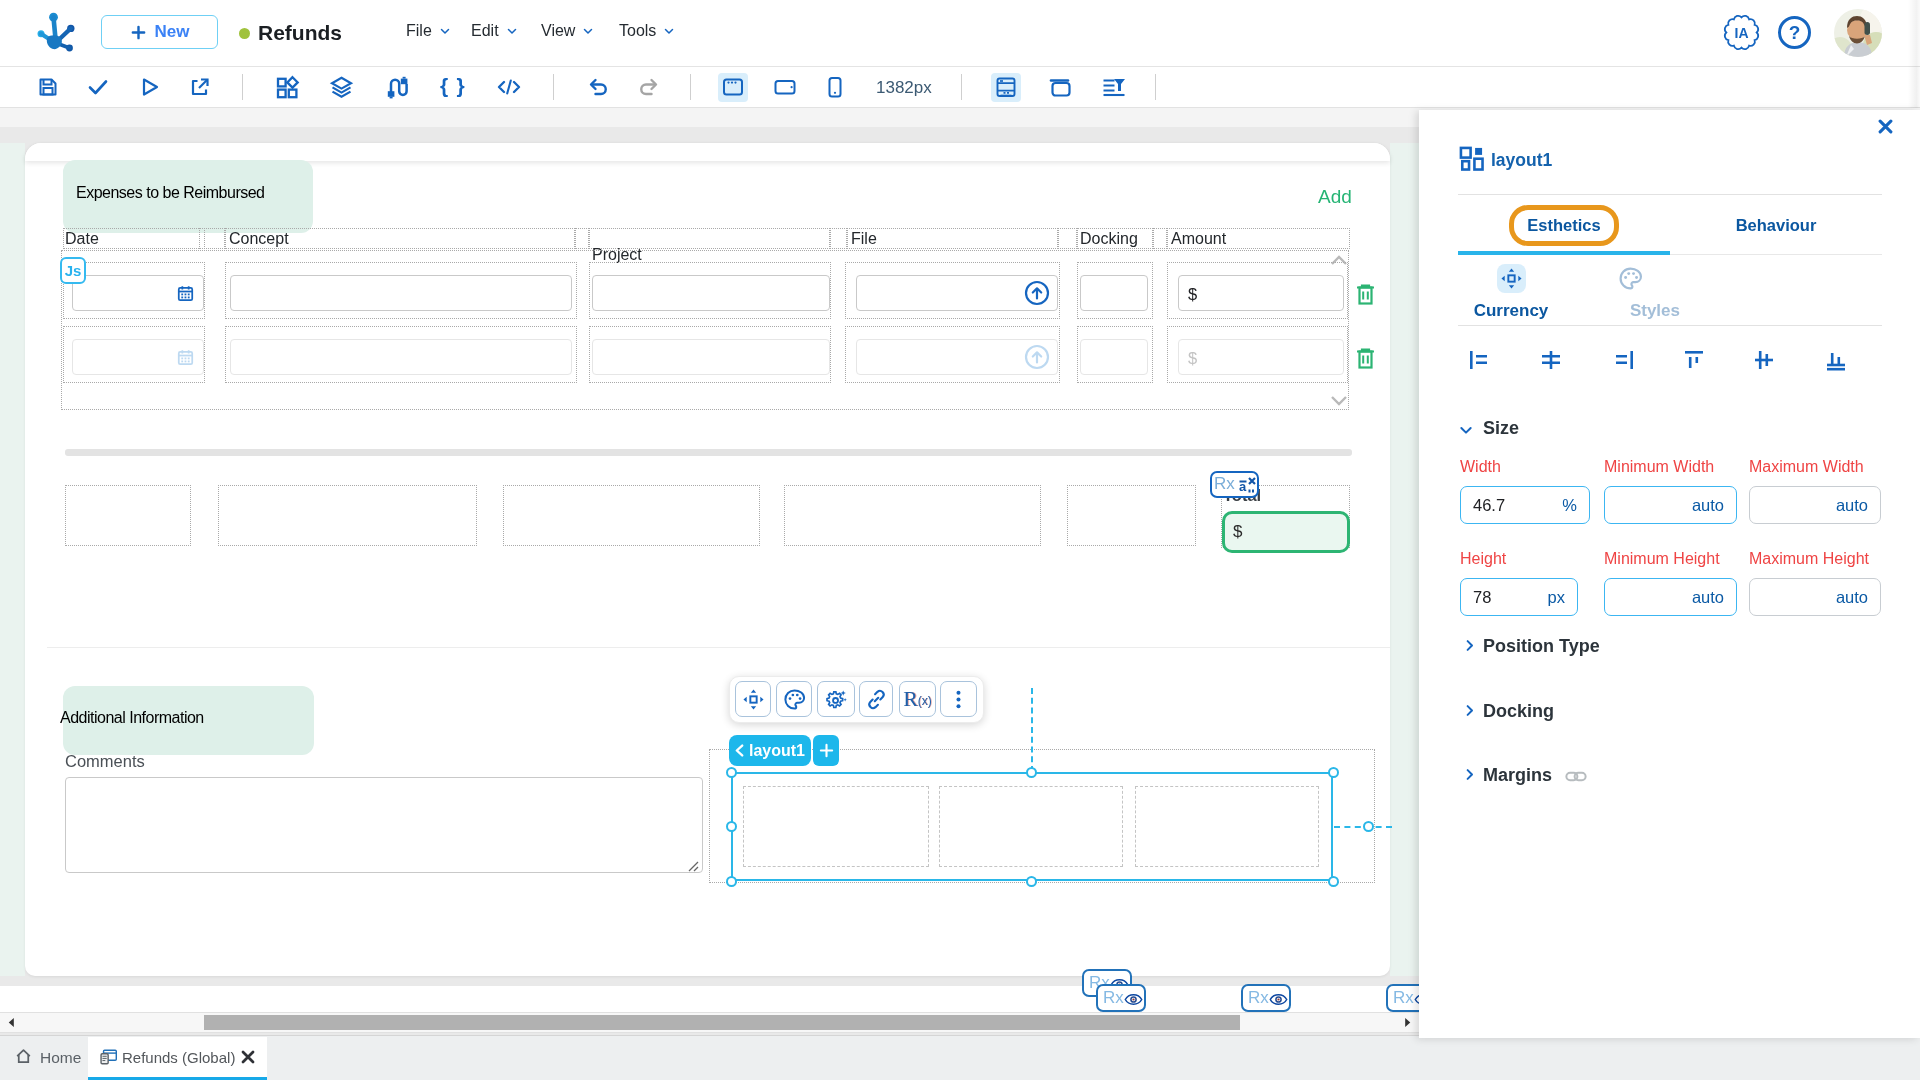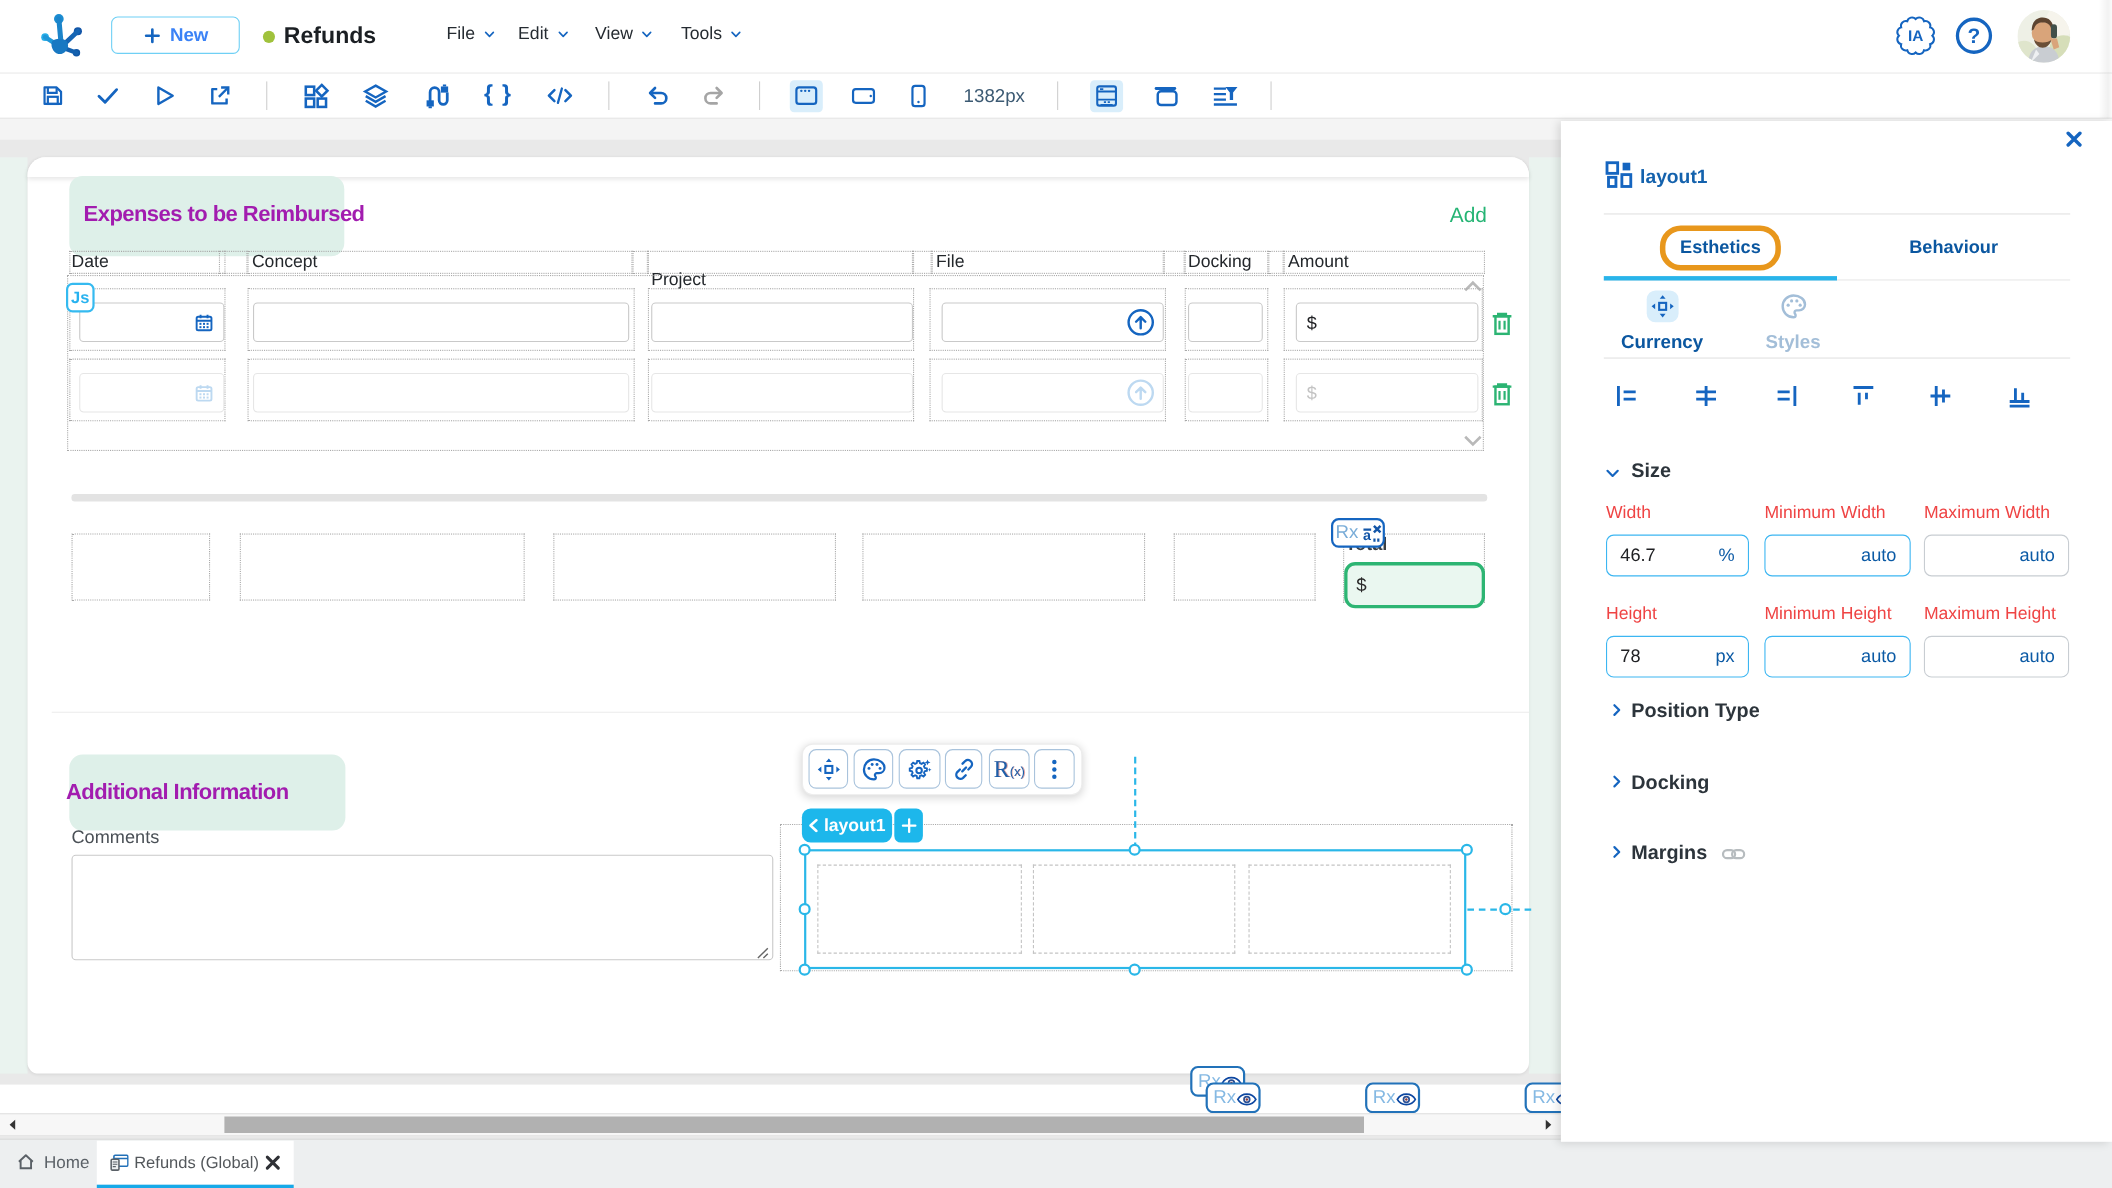--- a/index.html
+++ b/index.html
@@ -17,21 +17,21 @@
 .tbi{position:absolute;top:8px}
 .tbdiv{position:absolute;top:7px;width:1px;height:26px;background:#cfcfcf}
 .selbg{position:absolute;top:6px;width:30px;height:29px;background:#d9eefb;border-radius:4px}
 
 #canvas{position:absolute;left:0;top:108px;width:1920px;height:927px;background:#e9e9e9}
 #band1{position:absolute;left:0;top:0;width:1920px;height:19px;background:#f4f4f4}
 .mint{position:absolute;top:35px;height:833px;background:#eaf3ef}
 #page{position:absolute;left:25px;top:35px;width:1365px;height:833px;background:#fff;border-radius:16px 16px 10px 10px;box-shadow:0 1px 3px rgba(0,0,0,.07)}
 #pagetopshadow{position:absolute;left:0;top:0;width:1365px;height:18px;border-radius:16px 16px 0 0;background:#fff;box-shadow:0 2px 5px rgba(0,0,0,.10)}
 .mintblock{position:absolute;background:#def0e9;border-radius:12px}
-.h1{position:absolute;font-size:20px;letter-spacing:-0.5px;font-weight:bold;color:#a21caf}
+.h1{position:absolute;font-size:16px;letter-spacing:-0.5px;font-weight:normal;color:#000000}
 .dotcell{position:absolute;border:1px dotted #a9a9a9}
 .hlabel{position:absolute;font-size:16px;color:#23272b}
 .inp{position:absolute;background:#fff;border:1px solid #c9c9c9;border-radius:4px}
 .inp2{position:absolute;background:#fff;border:1px solid #e6e6e6;border-radius:4px}
 .handle{position:absolute;width:11px;height:11px;border-radius:50%;background:#fff;border:2px solid #2ab7e8}
 .fbtn{position:absolute;width:36px;height:36px;background:#fff;border:1.5px solid #a9c3dc;border-radius:7px;display:flex;align-items:center;justify-content:center}
 .rxbadge{position:absolute;width:50px;height:28px;background:#fff;border:2px solid #2272b9;border-radius:7px}
 .rxbadge .t{position:absolute;left:5px;top:2px;font-size:17px;color:#85b9e3}
 
 #panel{position:absolute;left:1419px;top:110px;width:501px;height:928px;background:#fff;box-shadow:-3px 1px 8px rgba(0,0,0,.13)}
@@ -548,21 +548,21 @@
       <path d="M12 1.5l2.8 3.4h-5.6zM12 22.5l-2.8-3.4h5.6zM1.5 12l3.4-2.8v5.6zM22.5 12l-3.4 2.8v-5.6z" fill="#1565c0"></path>
     </svg>
   <div class="abs" style="left:42px;top:191px;width:100px;text-align:center;font-size:17px;font-weight:bold;color:#0b57a0">Currency</div>
   <svg class="abs" style="left:199px;top:156px" width="25" height="25" viewBox="0 0 24 24">
       <path d="M12 2.5c-5.3 0-9.5 4.2-9.5 9.5s4.2 9.5 9.5 9.5c1 0 1.8-.8 1.8-1.8 0-.5-.2-.9-.5-1.2-.3-.3-.4-.7-.4-1.2 0-1 .8-1.8 1.8-1.8h2.1c2.9 0 5.2-2.3 5.2-5.2 0-4.4-4.7-7.8-10-7.8z" fill="none" stroke="#a3bed8" stroke-width="2.1"></path>
       <circle cx="7.3" cy="11" r="1.4" fill="#a3bed8"></circle>
       <circle cx="10.3" cy="7.3" r="1.4" fill="#a3bed8"></circle>
       <circle cx="14.9" cy="7.3" r="1.4" fill="#a3bed8"></circle>
       <circle cx="17.8" cy="11" r="1.4" fill="#a3bed8"></circle>
     </svg>
-  <div class="abs" style="left:161px;top:191px;width:100px;text-align:center;font-size:17px;font-weight:bold;color:#a3bed8">Styles</div>
+  <div class="abs" style="left:161px;top:191px;width:100px;text-align:right;font-size:17px;font-weight:bold;color:#a3bed8">Styles</div>
   <div class="abs" style="left:39px;top:215px;width:424px;height:1px;background:#e2e2e2"></div>
 
   <svg class="abs" style="left:48px;top:238px" width="24" height="24" viewBox="0 0 24 24">
       <g stroke="#1565c0" stroke-width="2.6">
         <path d="M4.3 3v18"></path>
         <path d="M9 8.2h11M9 14.8h11"></path>
       </g>
     </svg>
   <svg class="abs" style="left:120px;top:238px" width="24" height="24" viewBox="0 0 24 24">
       <g stroke="#1565c0" stroke-width="2.6">
@@ -609,21 +609,21 @@
     </div>
   <div class="pinp" style="left:185px;top:376px;width:133px">
       <span class="unit">auto</span>
     </div>
   <div class="pinpg" style="left:330px;top:376px;width:132px">
       <span class="unit abs" style="right:12px;top:9px;color:#0b5aa5">auto</span>
     </div>
   <div class="plabel" style="left:41px;top:440px">Height</div>
   <div class="plabel" style="left:185px;top:440px">Minimum Height</div>
   <div class="plabel" style="left:330px;top:440px">Maximum Height</div>
-  <div class="pinp" style="left:41px;top:468px;width:130px">
+  <div class="pinp" style="left:41px;top:468px;width:118px">
       <span class="val">78</span>
       <span class="unit">px</span>
     </div>
   <div class="pinp" style="left:185px;top:468px;width:133px">
       <span class="unit">auto</span>
     </div>
   <div class="pinpg" style="left:330px;top:468px;width:132px">
       <span class="unit abs" style="right:12px;top:9px;color:#0b5aa5">auto</span>
     </div>
 

